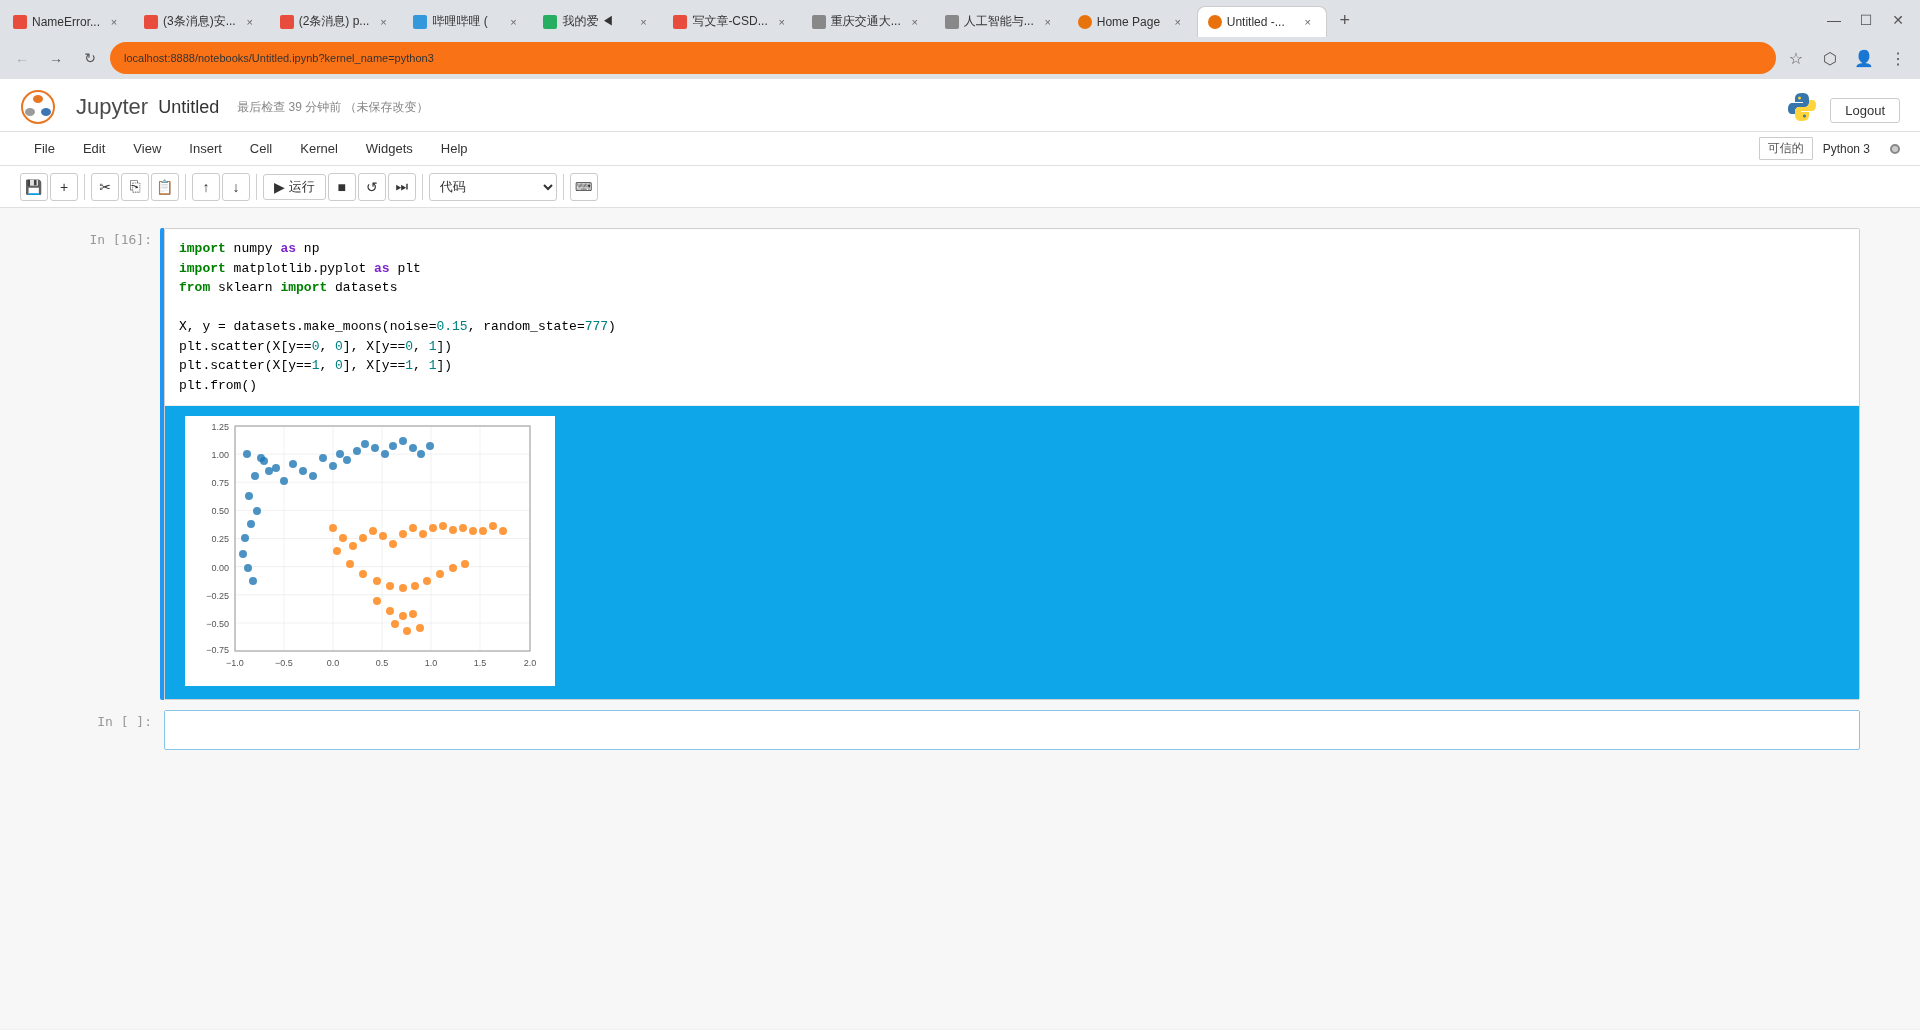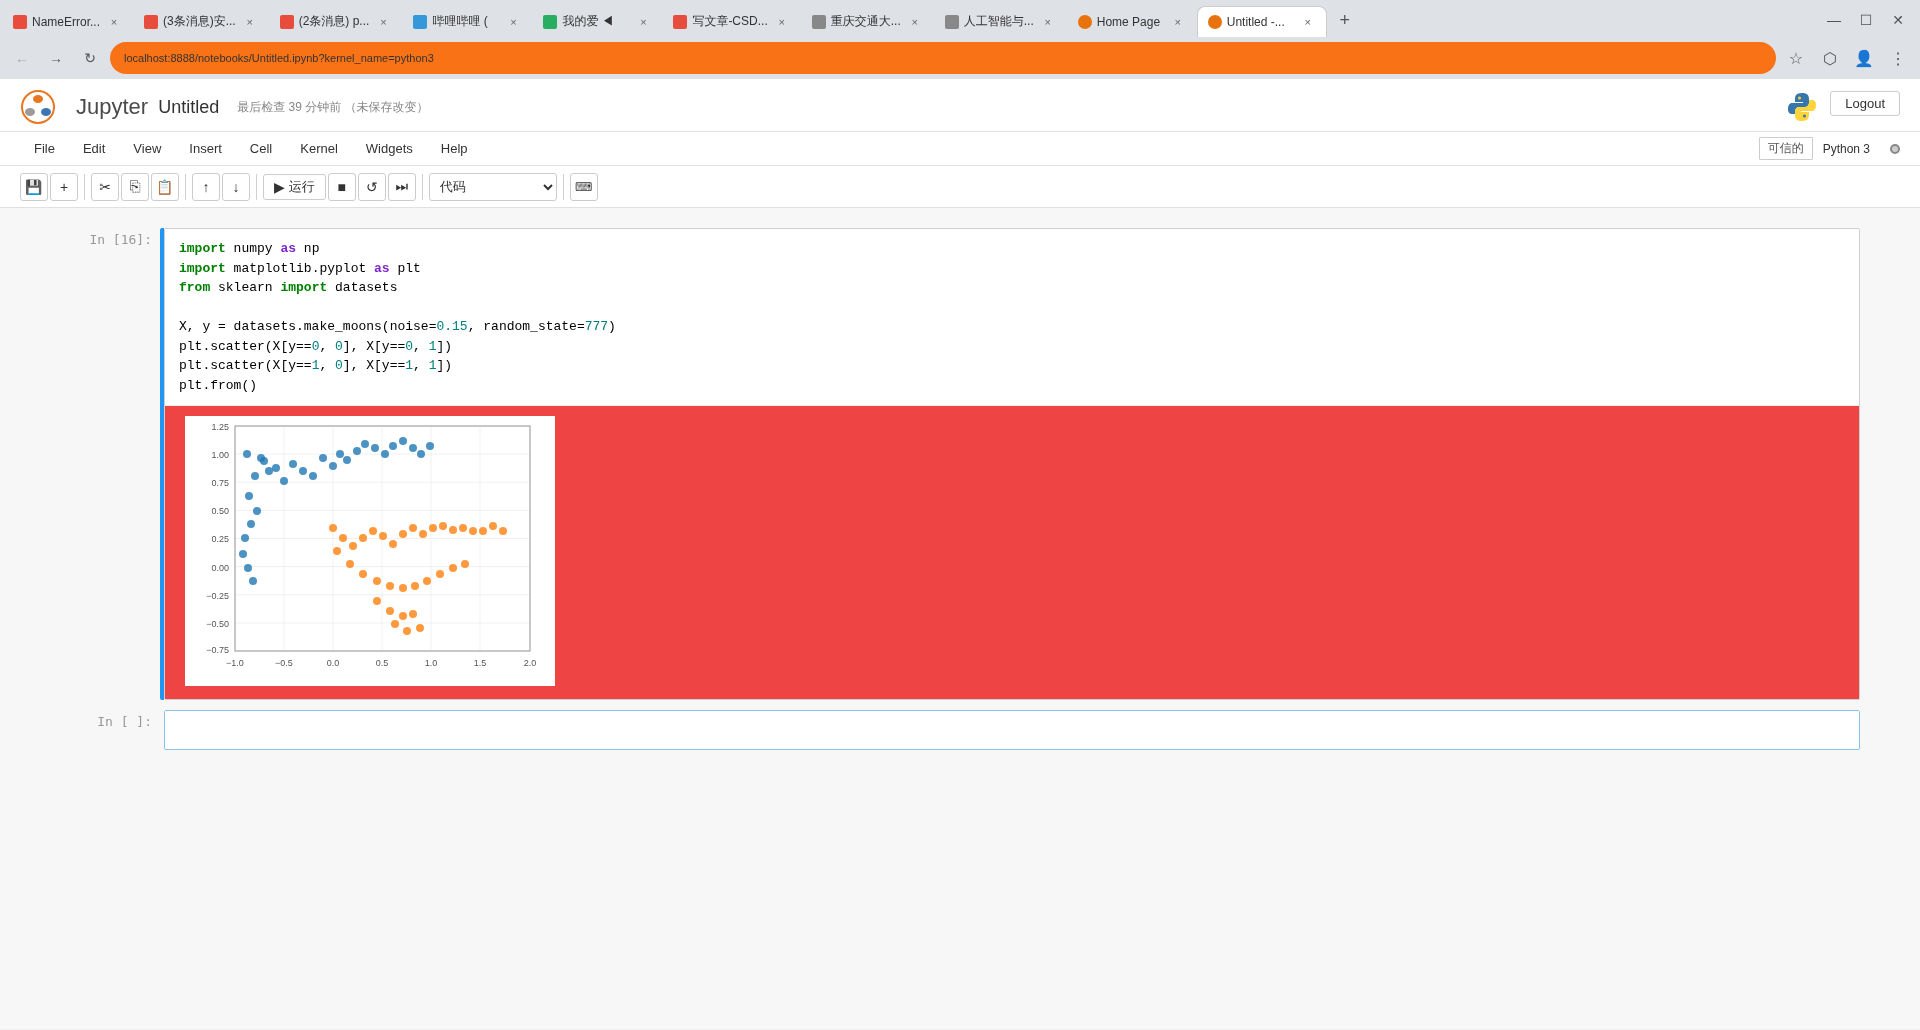--- a/index.html
+++ b/index.html
@@ -160,21 +160,21 @@
       color: #333;
       font-weight: normal;
     }
     .jupyter-save-info {
       font-size: 12px;
       color: #888;
       margin-left: 8px;
     }
     .jupyter-header-right {
       display: flex;
-      align-items: flex-start;
+      align-items: flex-end;
       gap: 12px;
     }
     .logout-btn {
       padding: 4px 14px;
       border: 1px solid #ccc;
       border-radius: 3px;
       background: #fff;
       font-size: 13px;
       cursor: pointer;
       color: #333;
@@ -341,21 +341,21 @@
       background: #fff;
     }
 
     
     .kw { color: #008000; font-weight: bold; } 
     .kw2 { color: #7d26cd; font-weight: bold; }
 
     
     .plot-output {
       padding: 10px 20px 10px 20px;
-      background: #ef4444;
+      background: #0ea5e9;
     }
 
     
     .cell-input-empty {
       padding: 8px 14px;
       font-family: 'Courier New', monospace;
       font-size: 13px;
       color: #999;
       min-height: 36px;
       background: #fff;

